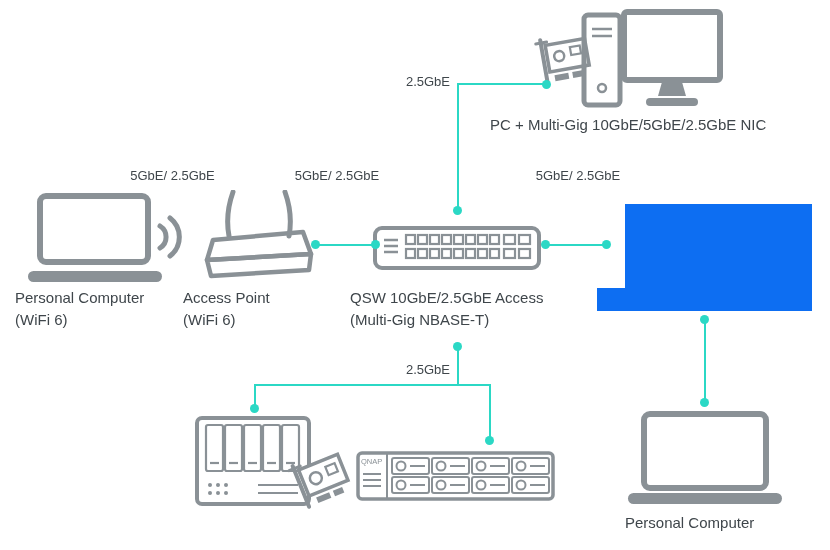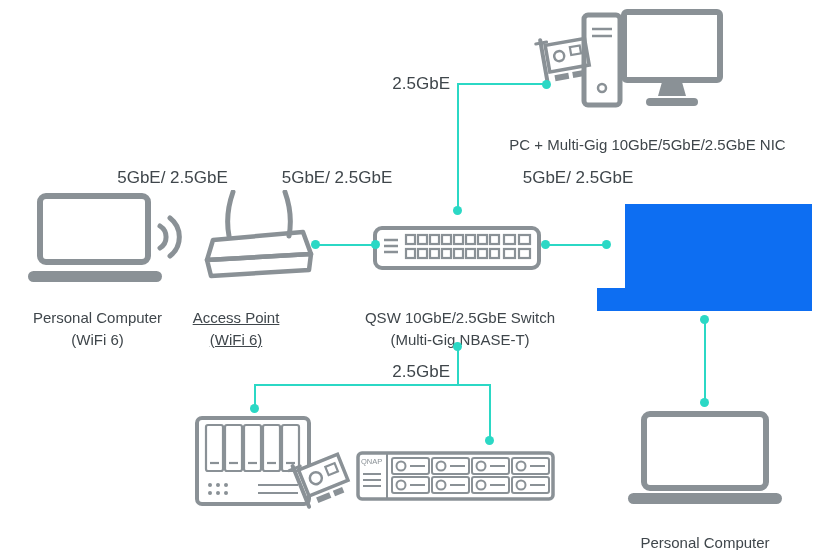--- a/index.html
+++ b/index.html
@@ -3,22 +3,22 @@
 <meta charset="utf-8">
 <style>
   html,body{margin:0;padding:0;background:#fff;}
   .canvas{position:relative;width:830px;height:550px;background:#ffffff;
           font-family:"Liberation Sans",sans-serif;overflow:hidden;}
   .line{position:absolute;background:var(--line,#2bd8c5);z-index:1;}
   .dot{position:absolute;width:9px;height:9px;border-radius:50%;
        background:var(--line,#2bd8c5);z-index:4;}
   .icon{position:absolute;color:var(--icon,#8a9196);z-index:2;}
   .caption{position:absolute;color:var(--text,#3f464b);font-size:15px;line-height:1.45;
-           text-align:center;white-space:pre-line;z-index:3;margin-top:20px;}
-  .linklabel{position:absolute;color:var(--text,#3f464b);font-size:17px;z-index:3;}
+           white-space:pre-line;z-index:3;}
+  .linklabel{position:absolute;color:var(--text,#3f464b);font-size:13px;z-index:3;}
   .right{text-align:right;}
   .blue-box{position:absolute;background:var(--blue,#0d6ef2);z-index:2;}
 </style>
 </head>
 <body>
 
 <div class="canvas">
 
   <div class="line" style="left:457px;top:83px;width:2px;height:129px;"></div>
   <div class="line" style="left:457px;top:83px;width:90px;height:2px;"></div>
@@ -52,21 +52,21 @@
   </svg>
   <div class="caption" style="left:15px;top:287px;width:165px;">Personal Computer
 (WiFi 6)</div>
 
   <svg class="icon" style="left:203px;top:190px;" width="112" height="94" viewBox="0 0 112 94">
     <path d="M30 2 C25 16 23 30 26 46" fill="none" stroke="currentColor" stroke-width="5" stroke-linecap="round"></path>
     <path d="M82 2 C87 16 89 30 86 46" fill="none" stroke="currentColor" stroke-width="5" stroke-linecap="round"></path>
     <path d="M10 50 L100 42 L108 64 L4 70 Z" fill="none" stroke="currentColor" stroke-width="4.5" stroke-linejoin="round"></path>
     <path d="M4 70 L108 64 L106 80 L8 86 Z" fill="none" stroke="currentColor" stroke-width="4.5" stroke-linejoin="round"></path>
   </svg>
-  <div class="caption" style="left:166px;top:287px;width:140px;text-decoration:underline;">Access Point
+  <div class="caption" style="left:183px;top:287px;width:140px;">Access Point
 (WiFi 6)</div>
 
   <svg class="icon" style="left:372px;top:218px;" width="170" height="56" viewBox="0 0 170 56">
     <rect x="3" y="10" width="164" height="40" rx="7" fill="none" stroke="currentColor" stroke-width="4"></rect>
     <line x1="12" y1="22" x2="26" y2="22" stroke="currentColor" stroke-width="2.5"></line>
     <line x1="12" y1="28" x2="26" y2="28" stroke="currentColor" stroke-width="2.5"></line>
     <line x1="12" y1="34" x2="26" y2="34" stroke="currentColor" stroke-width="2.5"></line>
     <g fill="none" stroke="currentColor" stroke-width="2.2">
       <rect x="34" y="17" width="9" height="9"></rect>
         <rect x="46" y="17" width="9" height="9"></rect>
@@ -83,21 +83,21 @@
       <rect x="82" y="31" width="9" height="9"></rect>
         <rect x="94" y="31" width="9" height="9"></rect>
       <rect x="106" y="31" width="9" height="9"></rect>
         <rect x="118" y="31" width="9" height="9"></rect>
       <rect x="132" y="17" width="11" height="9"></rect>
         <rect x="147" y="17" width="11" height="9"></rect>
       <rect x="132" y="31" width="11" height="9"></rect>
         <rect x="147" y="31" width="11" height="9"></rect>
     </g>
   </svg>
-  <div class="caption" style="left:350px;top:287px;width:220px;">QSW 10GbE/2.5GbE Switch
+  <div class="caption" style="left:350px;top:287px;width:220px;">QSW 10GbE/2.5GbE Access
 (Multi-Gig NBASE-T)</div>
 
   <svg class="icon" style="left:536px;top:32px;transform:rotate(-10deg);" width="60" height="56" viewBox="0 0 60 56">
     <path d="M8 4 V46" stroke="currentColor" stroke-width="4" stroke-linecap="round"></path>
     <path d="M3 7 H14" stroke="currentColor" stroke-width="3" stroke-linecap="round"></path>
     <rect x="12" y="10" width="40" height="27" fill="none" stroke="currentColor" stroke-width="3.5"></rect>
     <circle cx="24" cy="23" r="5" fill="none" stroke="currentColor" stroke-width="2.5"></circle>
     <rect x="36" y="16" width="10" height="8" fill="none" stroke="currentColor" stroke-width="2.2"></rect>
     <rect x="16" y="41" width="14" height="6" fill="currentColor"></rect>
     <rect x="34" y="41" width="10" height="6" fill="currentColor"></rect>

